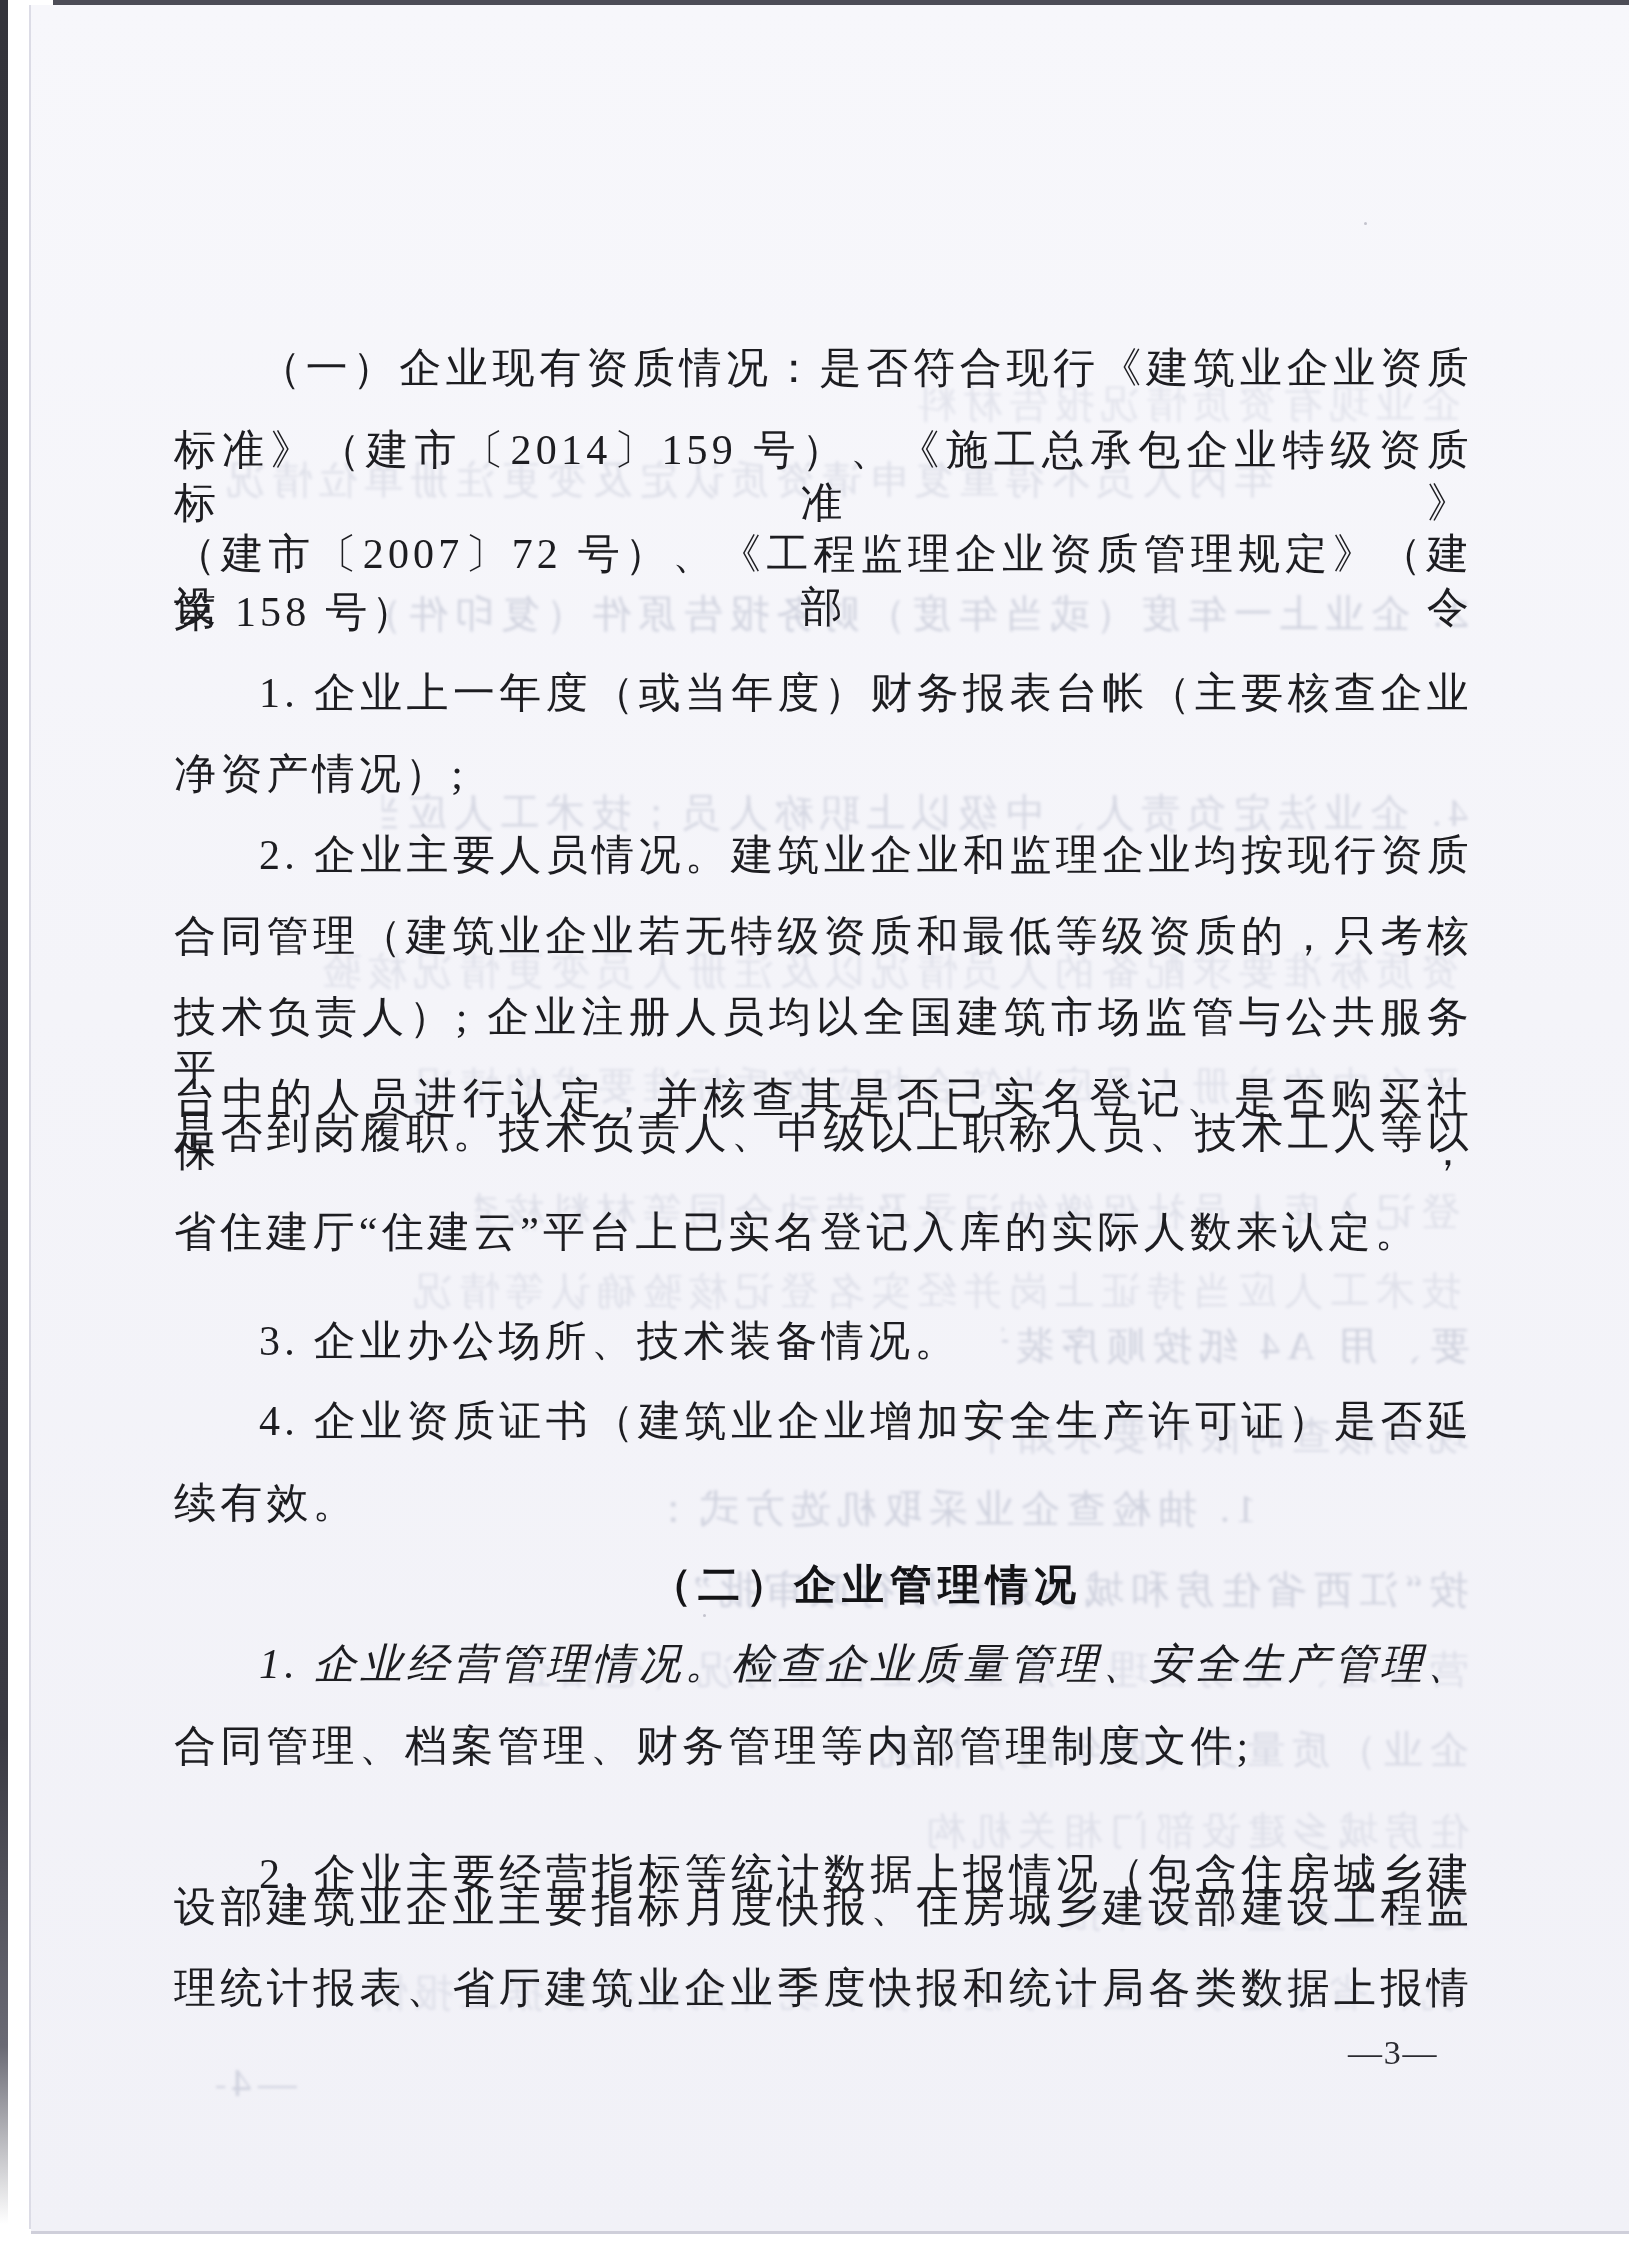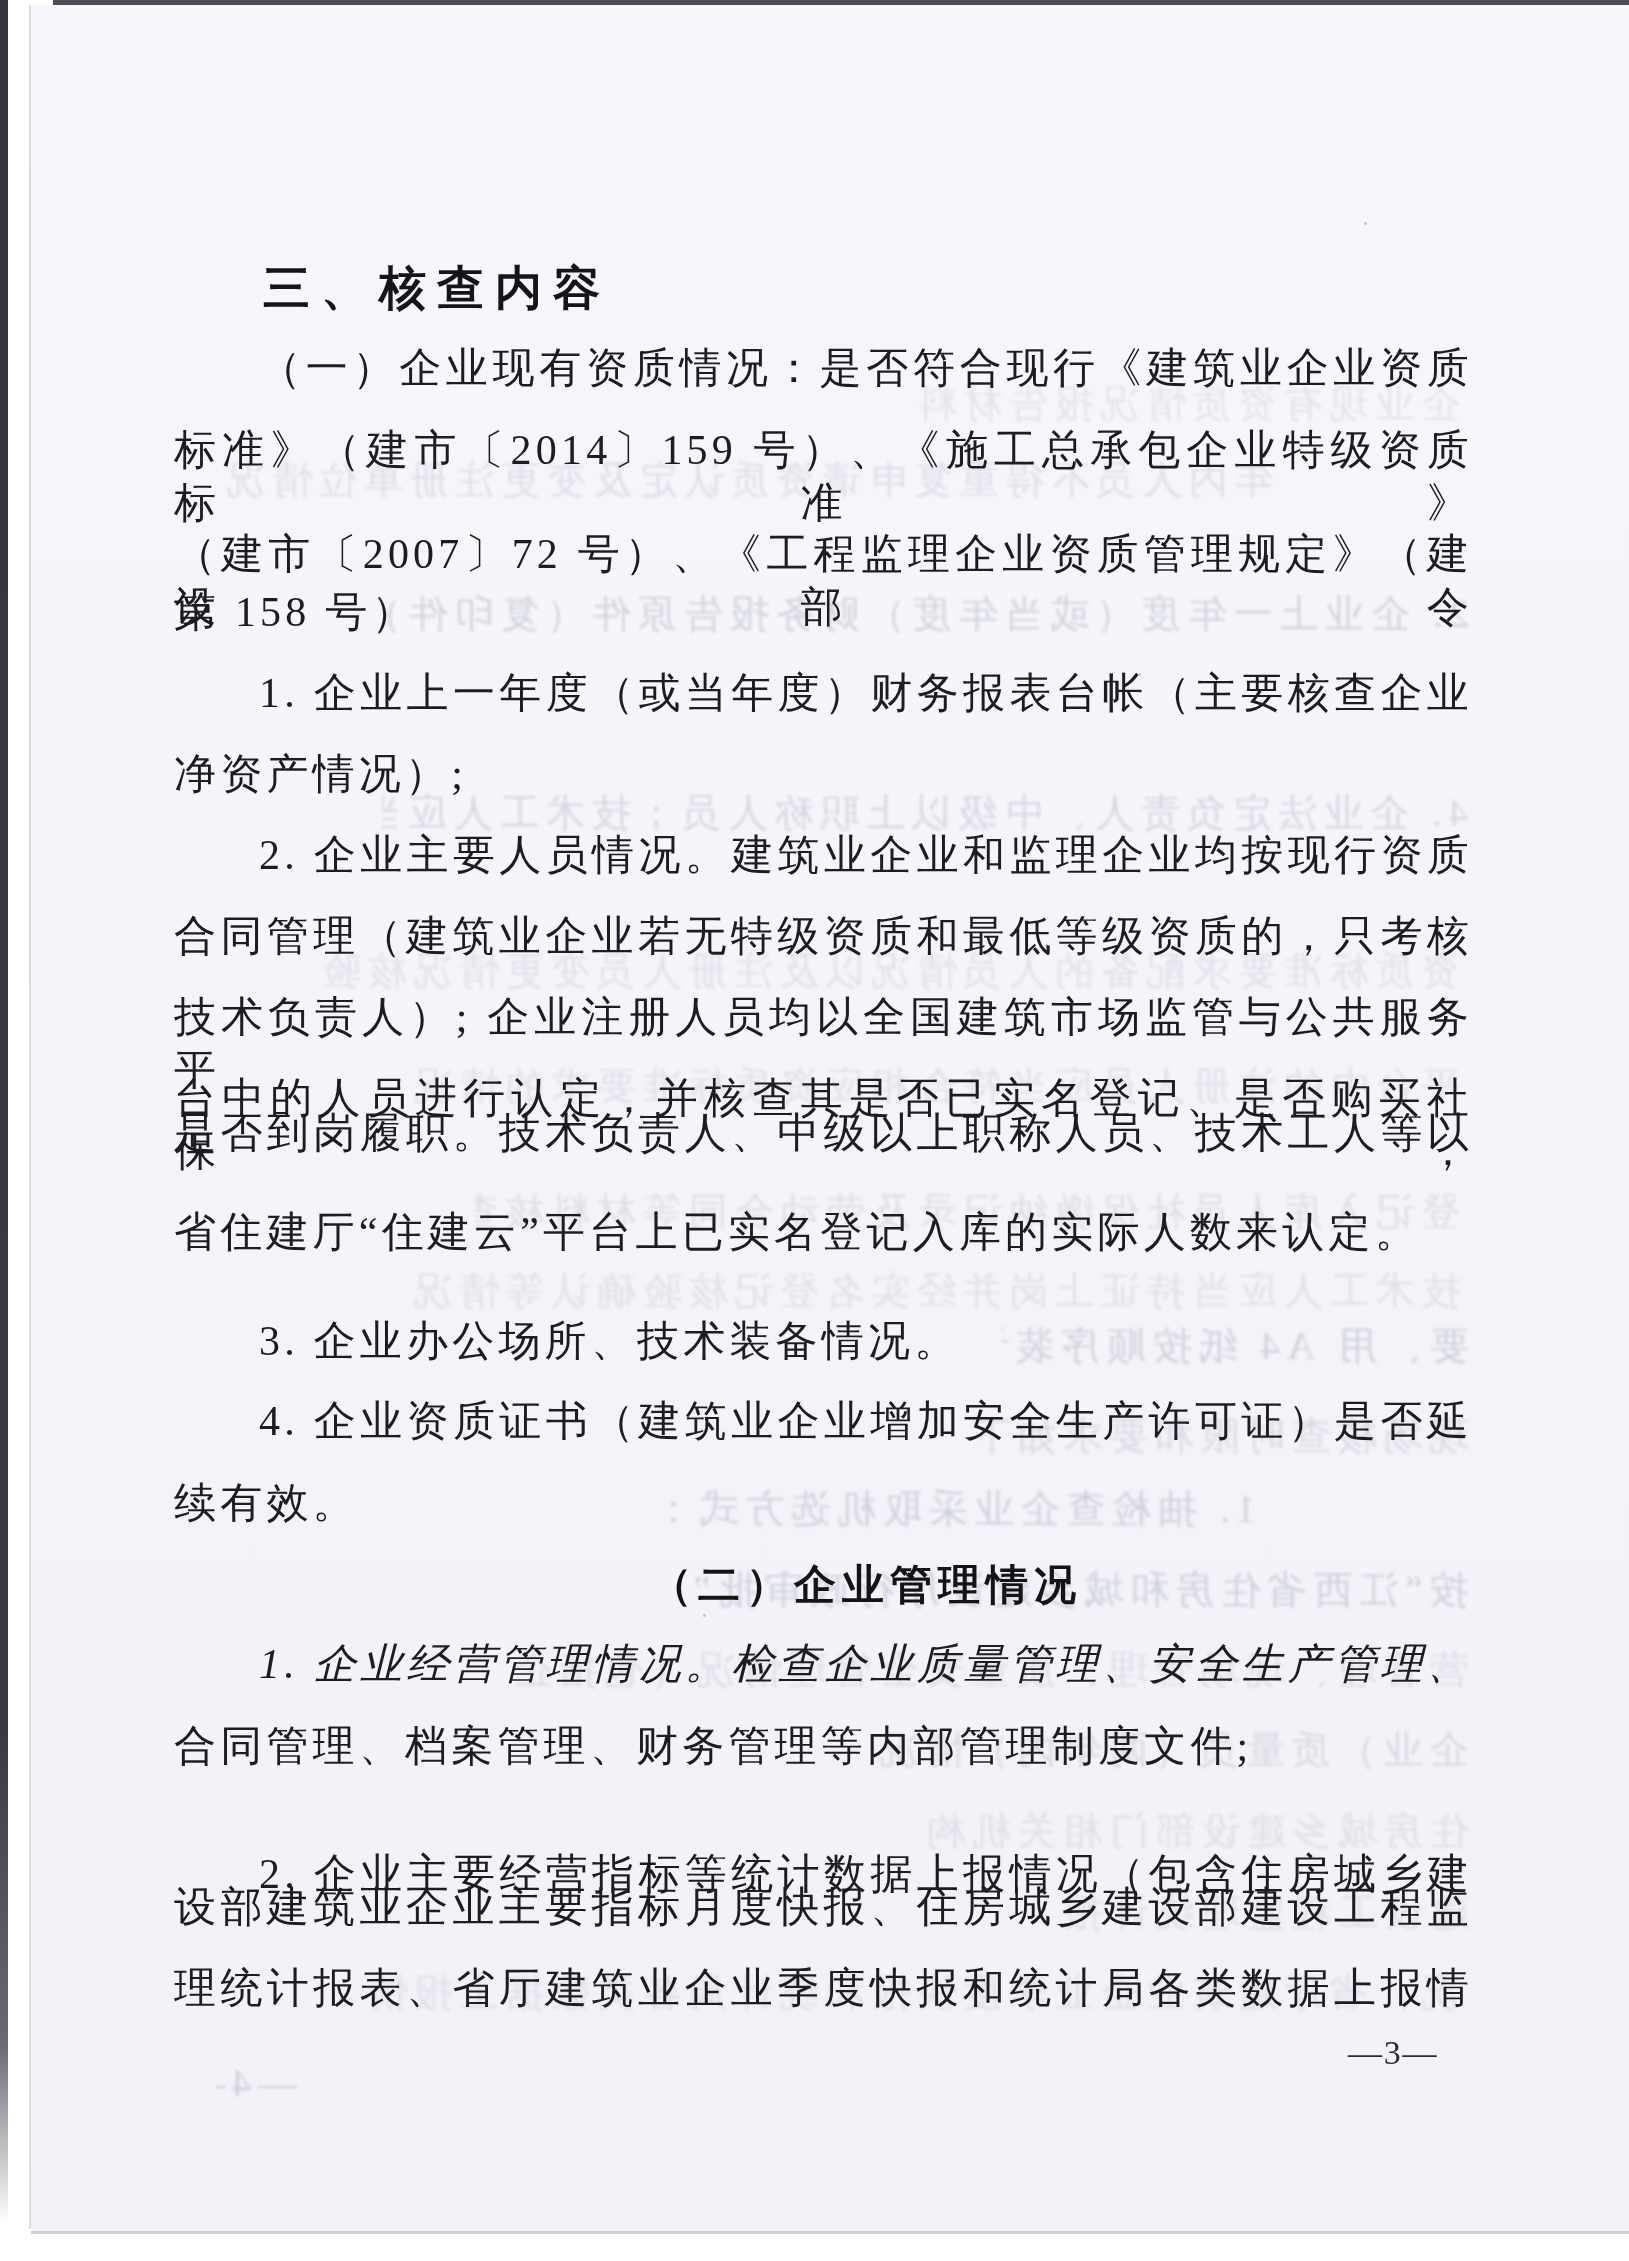--- a/index.html
+++ b/index.html
@@ -86,21 +86,20 @@
       <div class="bleed" style="top: 1565px; left: 594px; width: 874px; opacity: 0.3;">按“江西省住房和城乡建设厅行政审批”</div>
       <div class="bleed" style="top: 1645px; left: 509px; width: 959px; opacity: 0.19;">营管理、现场管理、质量安全管理情况（包括企业）</div>
       <div class="bleed" style="top: 1725px; left: 679px; width: 789px; opacity: 0.23;">企业）质量员（两年内）情况</div>
       <div class="bleed" style="top: 1806px; left: 815px; width: 654px; opacity: 0.17;">住房城乡建设部门相关机构</div>
       <div class="bleed" style="top: 1888px; left: 1019px; width: 450px; opacity: 0.16;">建设工程监理统计报</div>
       <div class="bleed" style="top: 1968px; left: 306px; width: 1154px; opacity: 0.16;">况、省厅建筑业企业季度快报和统计局各类数据上报情</div>
       <div class="bleed" style="top: 2058px; left: 216px; width: 81px; opacity: 0.3;">—4—</div>
     </div>
 
   <div class="text-layer">
-    <div class="doc-heading">三、核查内容</div>
 
     <div>
         <div class="line indent fill" style="top: 342px;">（一）企业现有资质情况：是否符合现行《建筑业企业资质</div>
         <div class="line fill" style="top: 424px;">标准》（建市〔2014〕159 号）、《施工总承包企业特级资质标准》</div>
         <div class="line fill" style="top: 508px; margin-top: 20px;">（建市〔2007〕72 号）、《工程监理企业资质管理规定》（建设部令</div>
         <div class="line" style="top: 586px;">第 158 号）</div>
         <div class="line indent fill" style="top: 667px;">1. 企业上一年度（或当年度）财务报表台帐（主要核查企业</div>
         <div class="line" style="top: 748px;">净资产情况）;</div>
         <div class="line indent fill" style="top: 829px;">2. 企业主要人员情况。建筑业企业和监理企业均按现行资质</div>
         <div class="line fill" style="top: 910px;">合同管理（建筑业企业若无特级资质和最低等级资质的，只考核</div>

